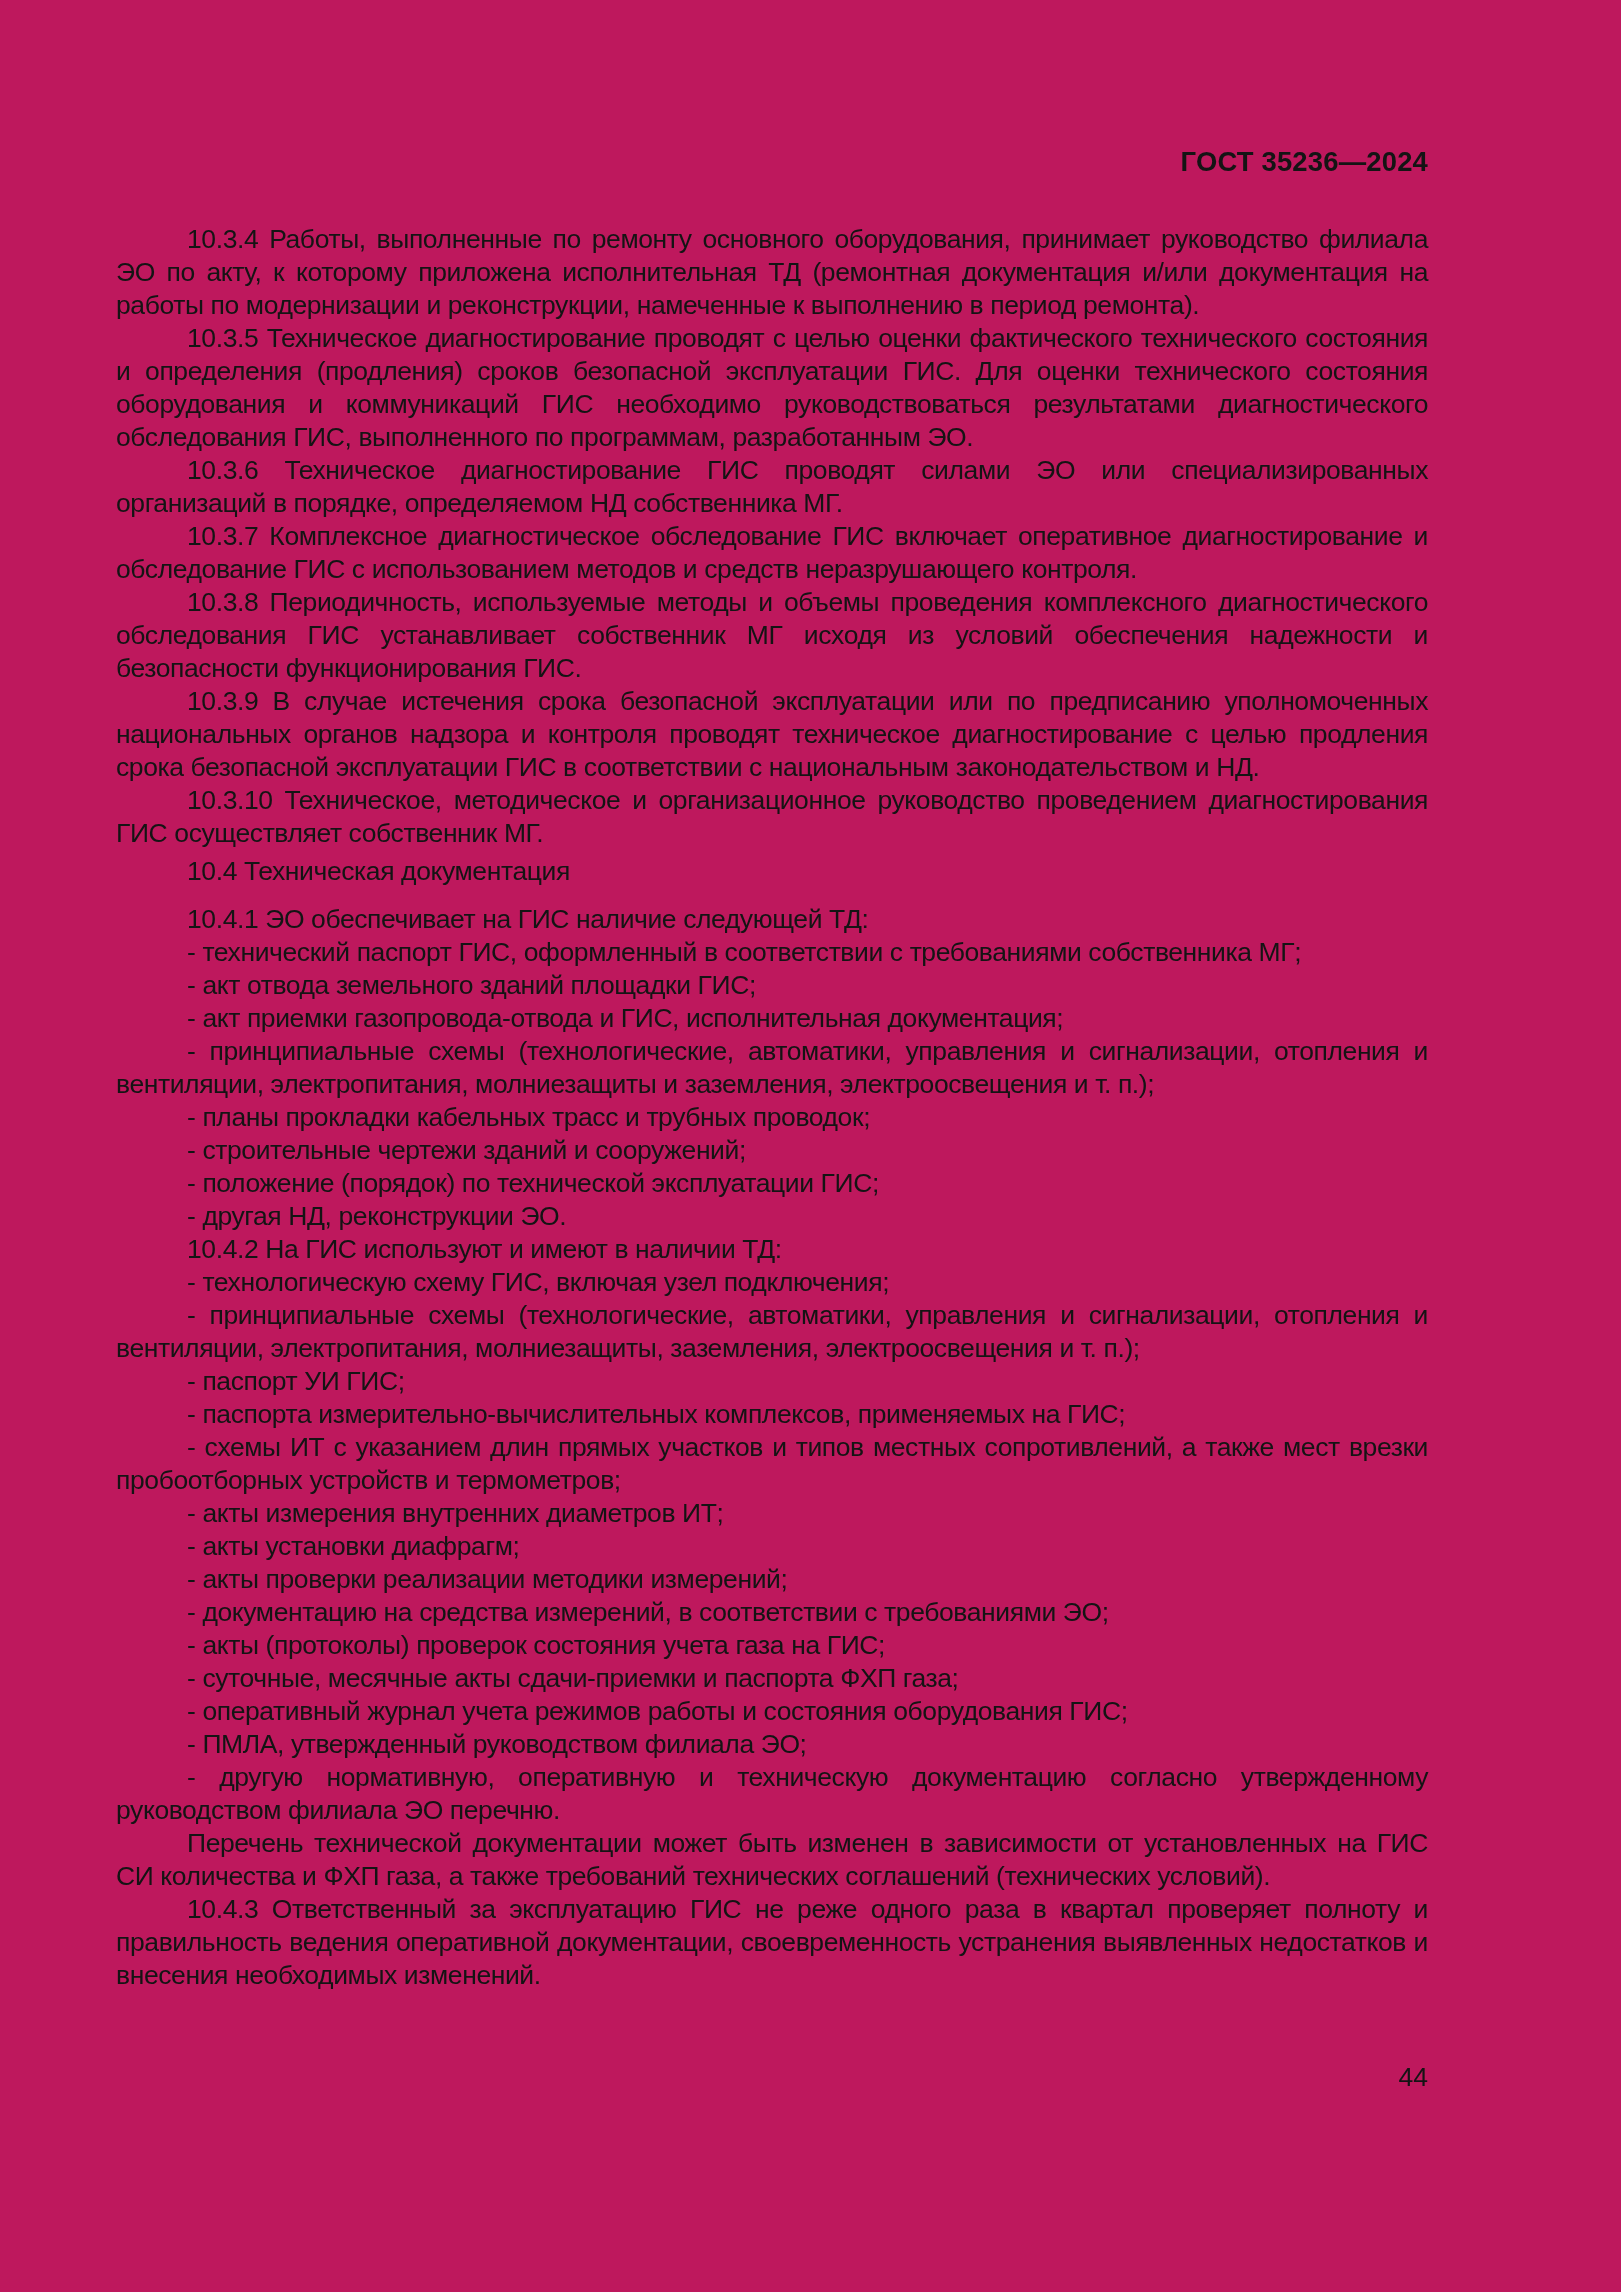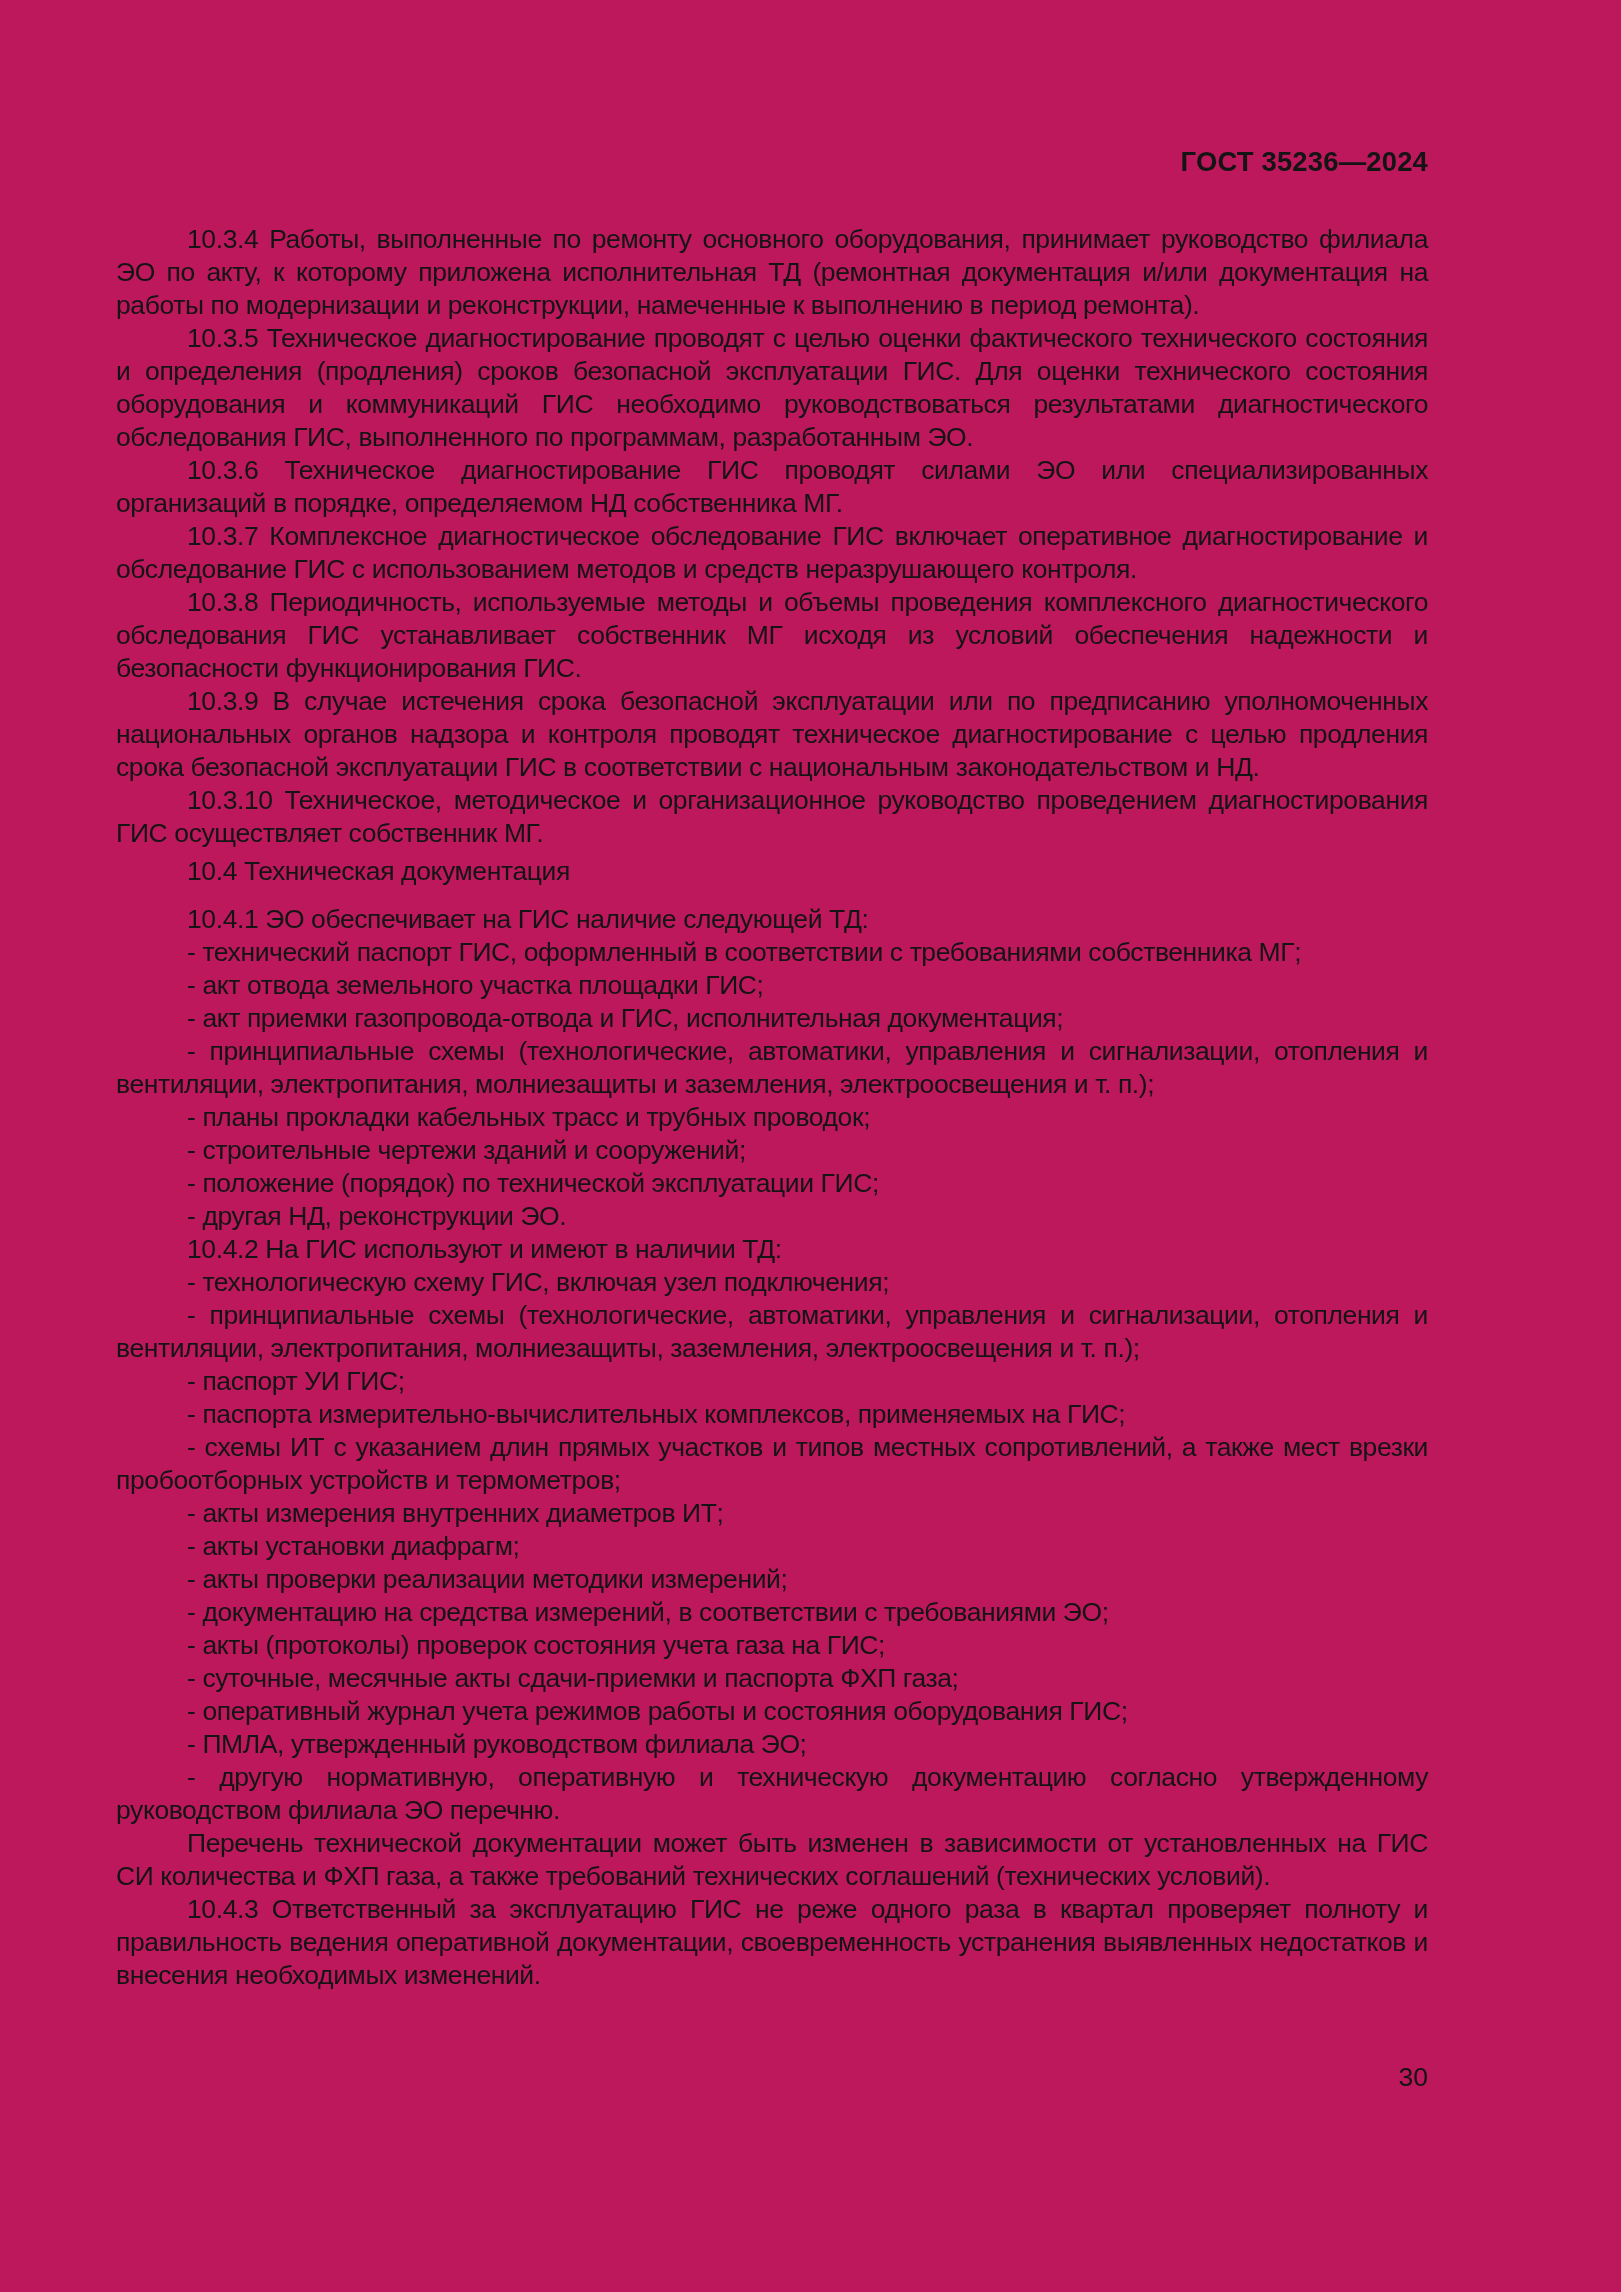--- a/index.html
+++ b/index.html
@@ -74,21 +74,21 @@
     <p>10.3.6 Техническое диагностирование ГИС проводят силами ЭО или специализированных организаций в порядке, определяемом НД собственника МГ.</p>
     <p>10.3.7 Комплексное диагностическое обследование ГИС включает оперативное диагностирование и обследование ГИС с использованием методов и средств неразрушающего контроля.</p>
     <p>10.3.8 Периодичность, используемые методы и объемы проведения комплексного диагностического обследования ГИС устанавливает собственник МГ исходя из условий обеспечения надежности и безопасности функционирования ГИС.</p>
     <p>10.3.9 В случае истечения срока безопасной эксплуатации или по предписанию уполномоченных национальных органов надзора и контроля проводят техническое диагностирование с целью продления срока безопасной эксплуатации ГИС в соответствии с национальным законодательством и НД.</p>
     <p>10.3.10 Техническое, методическое и организационное руководство проведением диагностирования ГИС осуществляет собственник МГ.</p>
 
     <h2 class="section-heading">10.4 Техническая документация</h2>
 
     <p>10.4.1 ЭО обеспечивает на ГИС наличие следующей ТД:</p>
     <p>- технический паспорт ГИС, оформленный в соответствии с требованиями собственника МГ;</p>
-    <p>- акт отвода земельного участка площадки ГИС;</p>
+    <p>- акт отвода земельного зданий площадки ГИС;</p>
     <p>- акт приемки газопровода-отвода и ГИС, исполнительная документация;</p>
     <p>- принципиальные схемы (технологические, автоматики, управления и сигнализации, отопления и вентиляции, электропитания, молниезащиты и заземления, электроосвещения и т. п.);</p>
     <p>- планы прокладки кабельных трасс и трубных проводок;</p>
     <p>- строительные чертежи зданий и сооружений;</p>
     <p>- положение (порядок) по технической эксплуатации ГИС;</p>
     <p>- другая НД, реконструкции ЭО.</p>
 
     <p>10.4.2 На ГИС используют и имеют в наличии ТД:</p>
     <p>- технологическую схему ГИС, включая узел подключения;</p>
     <p>- принципиальные схемы (технологические, автоматики, управления и сигнализации, отопления и вентиляции, электропитания, молниезащиты, заземления, электроосвещения и т. п.);</p>
@@ -102,16 +102,16 @@
     <p>- акты (протоколы) проверок состояния учета газа на ГИС;</p>
     <p>- суточные, месячные акты сдачи-приемки и паспорта ФХП газа;</p>
     <p>- оперативный журнал учета режимов работы и состояния оборудования ГИС;</p>
     <p>- ПМЛА, утвержденный руководством филиала ЭО;</p>
     <p>- другую нормативную, оперативную и техническую документацию согласно утвержденному руководством филиала ЭО перечню.</p>
 
     <p>Перечень технической документации может быть изменен в зависимости от установленных на ГИС СИ количества и ФХП газа, а также требований технических соглашений (технических условий).</p>
     <p>10.4.3 Ответственный за эксплуатацию ГИС не реже одного раза в квартал проверяет полноту и правильность ведения оперативной документации, своевременность устранения выявленных недостатков и внесения необходимых изменений.</p>
   </main>
 
-  <div class="page-number">30</div>
+  <div class="page-number">44</div>
 
 </div>
 
 
 </body></html>

